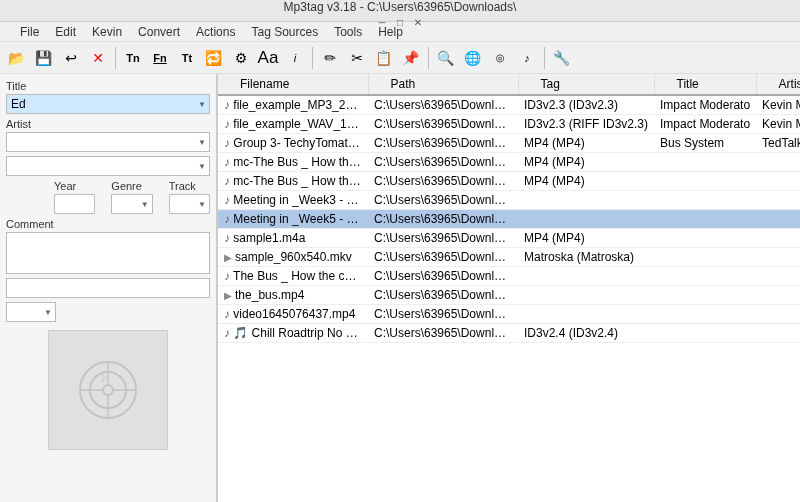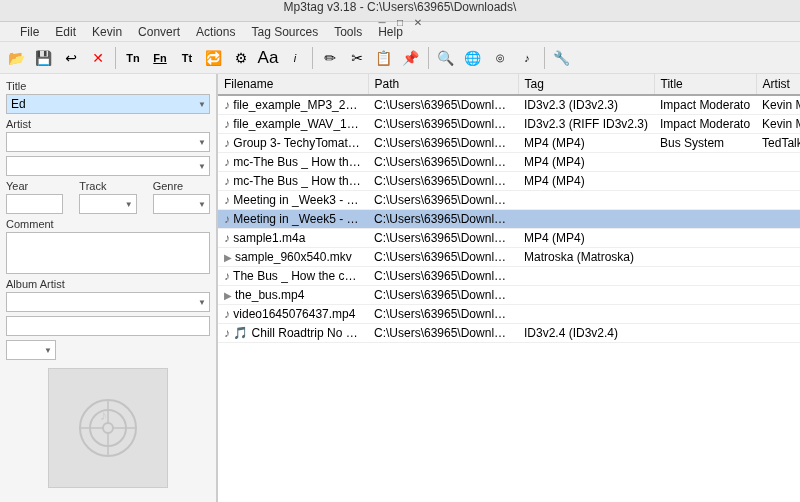--- a/index.html
+++ b/index.html
@@ -119,20 +119,21 @@
       font-size: 12px;
       padding: 1px 4px;
       width: 100%;
     }
     .field-input-blue {
       background: #cde8ff;
     }
     .row-fields {
       display: flex;
       gap: 16px;
+      margin-left: 48px;
     }
     .row-fields .field-group {
       flex: 1;
     }
     .comment-input {
       height: 42px;
       resize: none;
       border: 1px solid #bbb;
       background: white;
       font-size: 12px;
@@ -174,21 +175,21 @@
       border-collapse: collapse;
       font-size: 12px;
     }
     .file-table thead {
       background: #f0f0f0;
       position: sticky;
       top: 0;
     }
     .file-table th {
       text-align: left;
-      padding: 3px 6px;
+      padding: 3px 22px;
       border-right: 1px solid #ddd;
       border-bottom: 2px solid #aaa;
       font-weight: normal;
       white-space: nowrap;
       cursor: pointer;
     }
     .file-table td {
       padding: 2px 6px;
       border-bottom: 1px solid #eee;
       white-space: nowrap;
@@ -318,44 +319,38 @@
         <input class="field-input" type="text" value="" style="">
       </div>
     </div>
 
     <div class="row-fields">
       <div class="field-group">
         <div class="field-label">Year</div>
         <input class="field-input" type="text" value="" style="width: 100%;">
       </div>
       <div class="field-group">
+        <div class="field-label">Genre</div>
+        <div class="select-wrapper">
+          <select class="small-select"></select>
+        </div>
+      </div>
+      <div class="field-group">
         <div class="field-label">Track</div>
         <div class="select-wrapper">
           <select class="small-select"></select>
         </div>
       </div>
-      <div class="field-group">
-        <div class="field-label">Genre</div>
-        <div class="select-wrapper">
-          <select class="small-select"></select>
-        </div>
-      </div>
     </div>
 
     <div class="field-group">
       <div class="field-label">Comment</div>
       <textarea class="comment-input" style=""></textarea>
     </div>
 
-    <div class="field-group">
-      <div class="field-label">Album Artist</div>
-      <div class="select-wrapper">
-        <input class="field-input" type="text" value="" style="">
-      </div>
-    </div>
 
     <div class="field-group">
       <input class="field-input" type="text" value="" style="width: 100%;">
     </div>
 
     <div class="field-group">
       <div class="select-wrapper" style="width:50px;">
         <select class="small-select" style="width:50px;"></select>
       </div>
     </div>

